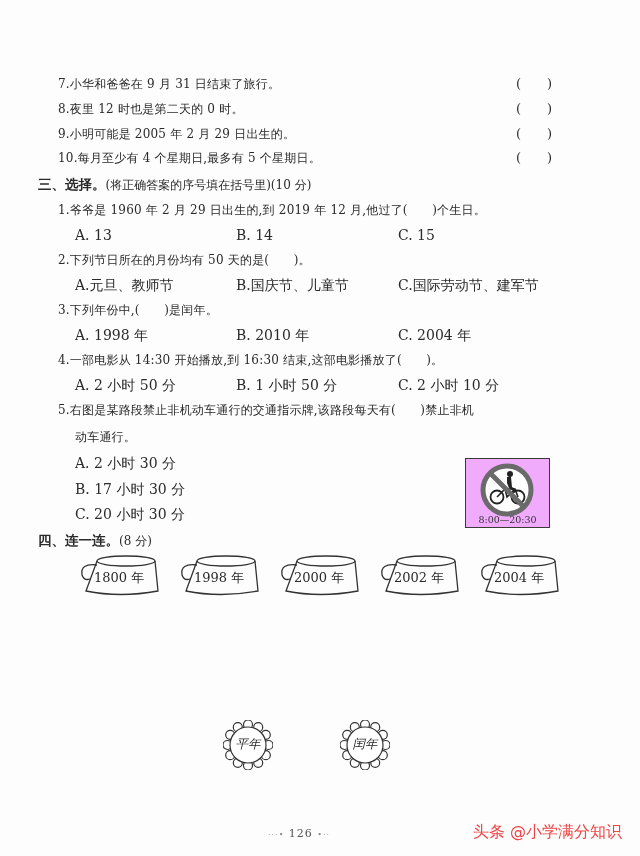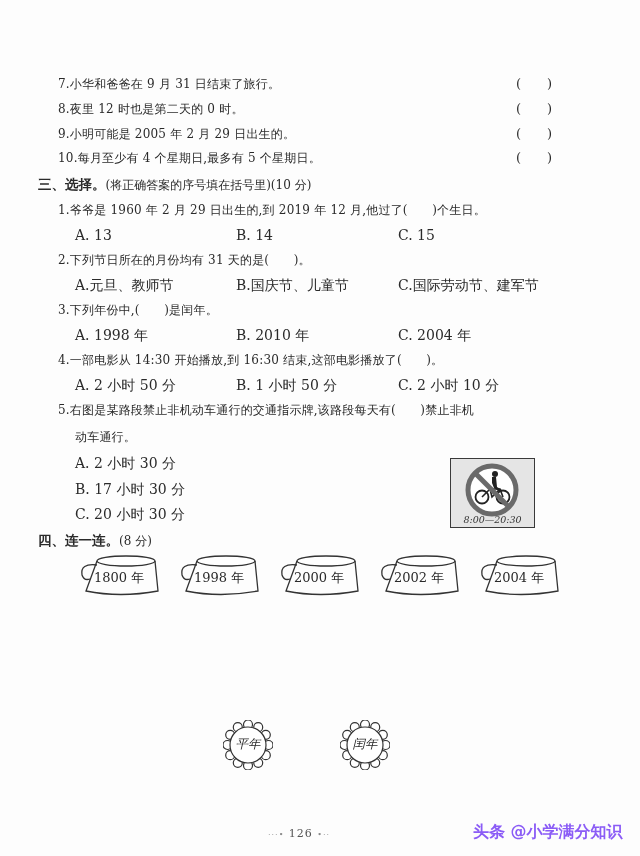--- a/index.html
+++ b/index.html
@@ -8,38 +8,37 @@
     background: #fdfdfd;
     font-family: "DejaVu Serif", "Liberation Serif", serif;
     color: #2a2a2a;
   }
   .line { position: absolute; font-size: 12px; white-space: nowrap; line-height: 18px; letter-spacing: 0.2px; }
   .paren { position: absolute; font-size: 13px; line-height: 18px; white-space: nowrap; }
   .sect { position: absolute; font-size: 13.5px; font-weight: bold; white-space: nowrap; line-height: 18px; }
   .sect .note { font-weight: normal; font-size: 12px; }
   .opt { position: absolute; font-size: 14px; line-height: 18px; white-space: nowrap; }
   .sign {
-    position: absolute; left: 450px; top: 458px; width: 83px; height: 68px;
-    border: 1.5px solid #3a3a3a; background: #e5e5e5; font-style: italic;
+    position: absolute; left: 465px; top: 458px; width: 83px; height: 68px;
+    border: 1.5px solid #3a3a3a; background: #f0abfc;
   }
   .sign svg { position: absolute; left: 11px; top: 4px; }
   .sign .time { position: absolute; left: 0; right: 0; bottom: 2px; text-align: center; font-size: 9.5px; color: #333; }
   .pot { position: absolute; top: 553px; width: 96px; height: 46px; }
   .pot svg { position: absolute; left: 0; top: 0; }
   .pot .label { position: absolute; left: 22px; top: 16px; font-size: 13px; white-space: nowrap; }
   .flower { position: absolute; width: 50px; height: 50px; }
   .flower svg { position: absolute; left: 0; top: 0; }
   .flower .label { position: absolute; left: 0; right: 0; top: 16px; text-align: center; font-size: 12.5px; font-style: italic; }
   .pagenum { position: absolute; left: 268px; top: 827px; font-size: 11px; color: #555; white-space: nowrap; letter-spacing: 1px; }
   .pagenum .dots { font-size: 8px; color: #888; }
   .watermark {
     position: absolute; left: 473px; top: 822px; font-family: "DejaVu Sans", "Liberation Sans", sans-serif;
-    font-size: 16px; color: #8b5cf6; white-space: nowrap;
+    font-size: 16px; color: #ef4444; white-space: nowrap;
     text-shadow: 0 0 2px #fff, 0 0 3px #fff;
-    font-weight: bold;
   }
 </style>
 </head>
 <body>
 
 <div class="line" style="left:58px; top:75px;">7.小华和爸爸在 9 月 31 日结束了旅行。</div>
 <div class="paren" style="left:516px; top:75px;">(　　)</div>
 
 <div class="line" style="left:58px; top:100px;">8.夜里 12 时也是第二天的 0 时。</div>
 <div class="paren" style="left:516px; top:100px;">(　　)</div>
@@ -52,21 +51,21 @@
 
 <div class="sect" style="left:38px; top:175px;">
   <span>三、选择。</span><span class="note">(将正确答案的序号填在括号里)(10 分)</span>
 </div>
 
 <div class="line" style="left:58px; top:201px;">1.爷爷是 1960 年 2 月 29 日出生的,到 2019 年 12 月,他过了(　　)个生日。</div>
 <div class="opt" style="left:75px; top:226px;">A. 13</div>
 <div class="opt" style="left:236px; top:226px;">B. 14</div>
 <div class="opt" style="left:398px; top:226px;">C. 15</div>
 
-<div class="line" style="left:58px; top:251px;">2.下列节日所在的月份均有 31 天的是(　　)。</div>
+<div class="line" style="left:58px; top:251px;">2.下列节日所在的月份均有 50 天的是(　　)。</div>
 <div class="opt" style="left:75px; top:276px;">A.元旦、教师节</div>
 <div class="opt" style="left:236px; top:276px;">B.国庆节、儿童节</div>
 <div class="opt" style="left:398px; top:276px;">C.国际劳动节、建军节</div>
 
 <div class="line" style="left:58px; top:301px;">3.下列年份中,(　　)是闰年。</div>
 <div class="opt" style="left:75px; top:326px;">A. 1998 年</div>
 <div class="opt" style="left:236px; top:326px;">B. 2010 年</div>
 <div class="opt" style="left:398px; top:326px;">C. 2004 年</div>
 
 <div class="line" style="left:58px; top:351px;">4.一部电影从 14:30 开始播放,到 16:30 结束,这部电影播放了(　　)。</div>

